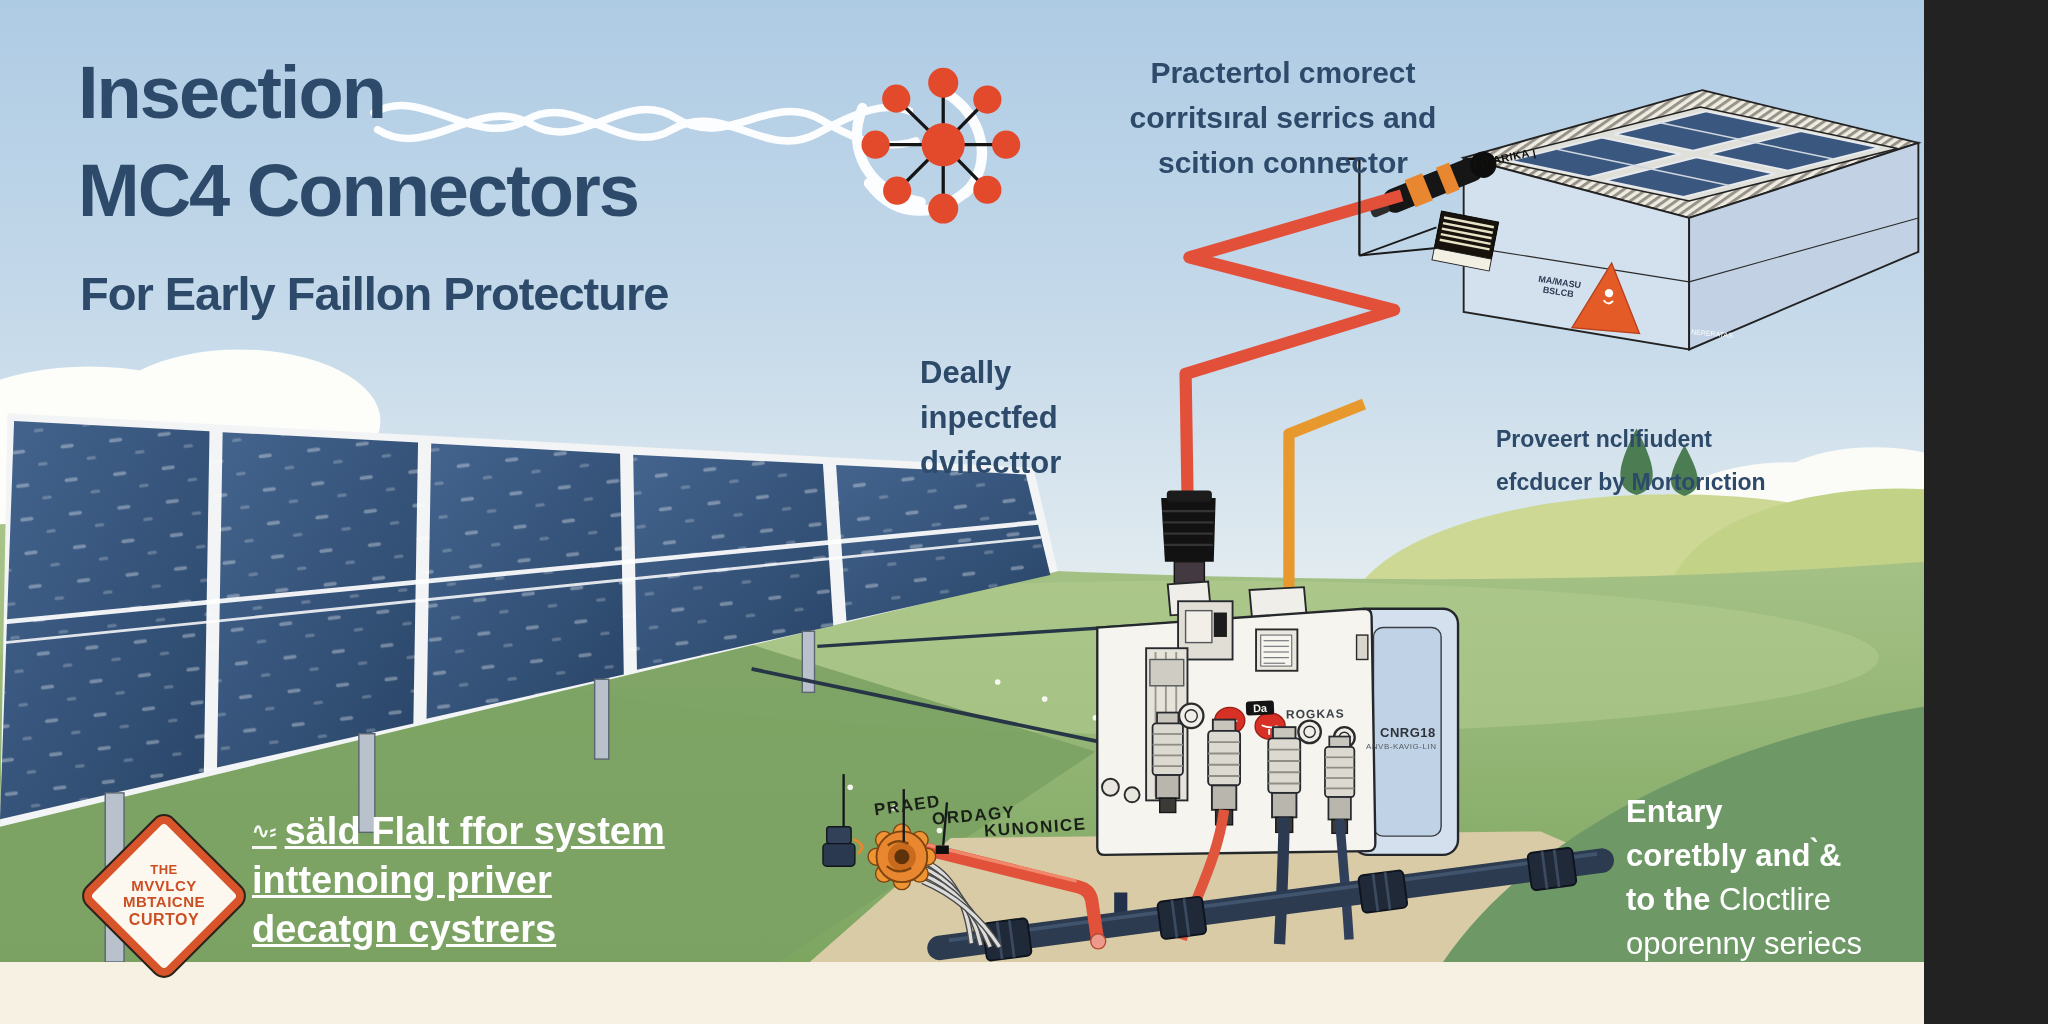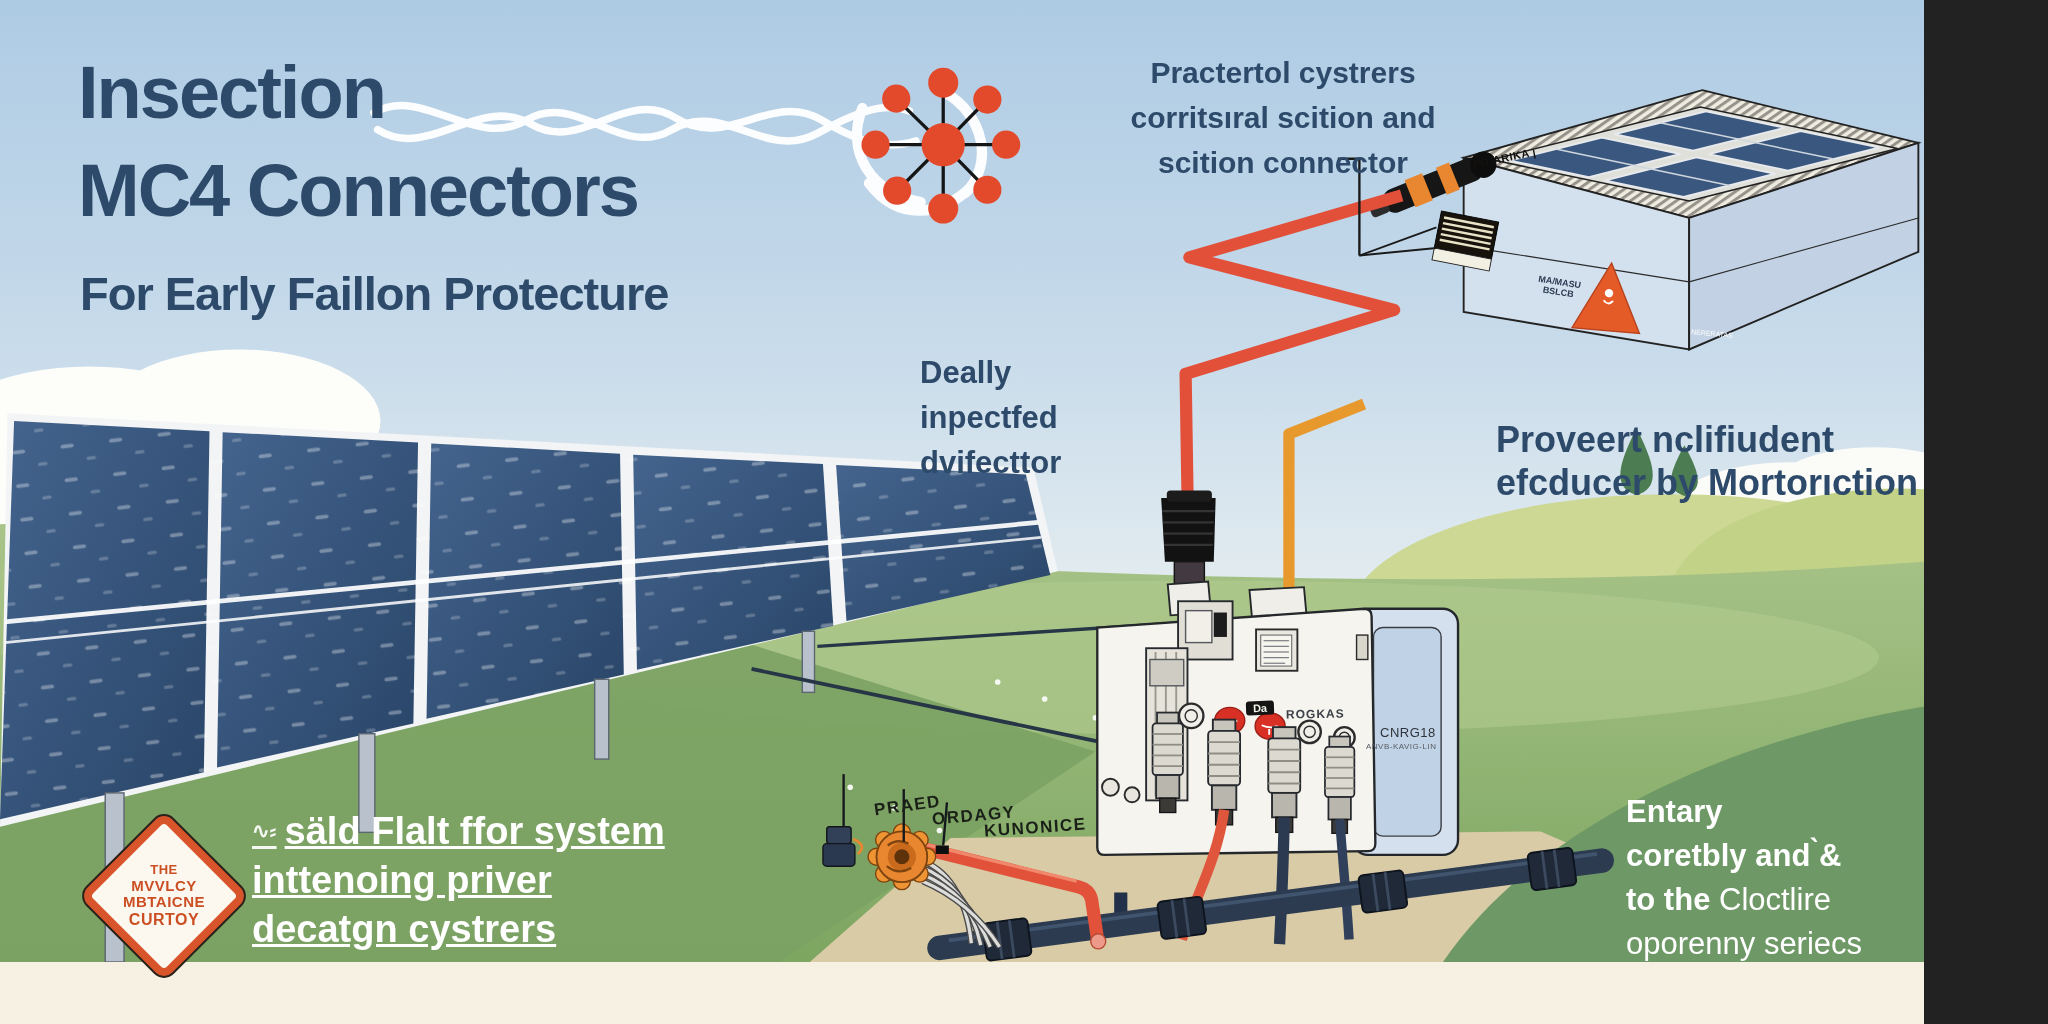--- a/index.html
+++ b/index.html
@@ -324,48 +324,48 @@
     </g>
     <rect x="996" y="900" width="14" height="9" fill="#0f0f0f"></rect>
   </g>
 </svg>
 
 <div class="txt navy title-line" style="top:50px;">Insection</div>
 <div class="txt navy title-line" style="top:148px;">MC4 Connectors</div>
 <div class="txt navy" style="left:80px;top:266px;font-size:47px;font-weight:700;letter-spacing:-1px;text-align:center;">For Early Faillon Protecture</div>
 
 <div class="txt navy callout" style="left:1088px;top:50px;width:390px;text-align:center;font-size:30px;line-height:45px;">
-  <div>Practertol cystrers</div>
-  <div>corritsıral scition and</div>
+  <div>Practertol cmorect</div>
+  <div>corritsıral serrics and</div>
   <div>scition connector</div>
 </div>
 
 <div class="txt navy callout" style="left:912px;top:350px;font-size:31px;line-height:45px;margin-left:8px;">
   <div>Deally</div>
   <div>inpectfed</div>
   <div>dvifecttor</div>
 </div>
 
-<div class="txt navy callout" style="left:1496px;top:418px;font-size:36px;line-height:43px;">
+<div class="txt navy callout" style="left:1496px;top:418px;font-size:23px;line-height:43px;">
   <div>Proveert nclifiudent</div>
   <div>efcducer by Mortorıction</div>
 </div>
 
 <div class="txt" style="left:1472px;top:150px;font-size:11px;font-weight:700;color:#14120f;letter-spacing:.5px;transform:rotate(-12deg);">PO.ARIKA ꞁ</div>
 
 <div class="txt microcap" style="left:1528px;top:277px;width:62px;transform:rotate(9deg);">
   <div>MA/MASU</div>
   <div>BSLCB</div>
 </div>
 
 <div class="txt" style="left:1680px;top:330px;width:64px;text-align:center;font-size:7px;color:#fff;transform:rotate(5deg);">NERERATAS</div>
 
 <div class="tag-da">Da</div>
 <div class="txt" style="left:1286px;top:707px;font-size:12px;color:#3c4148;font-weight:600;letter-spacing:1px;transform:rotate(-1deg);">ROGKAS</div>
-<div class="txt" style="left:1380px;top:725px;font-size:13px;font-weight:400;color:#2e3339;letter-spacing:.5px;">CNRG18</div>
+<div class="txt" style="left:1380px;top:725px;font-size:13px;font-weight:700;color:#2e3339;letter-spacing:.5px;">CNRG18</div>
 <div class="txt" style="left:1366px;top:742px;font-size:8px;color:#585d64;letter-spacing:.5px;">ANVB-KAVIG-LIN</div>
 
 <div class="txt hand" style="left:874px;top:796px;transform:rotate(-8deg);">PRAED</div>
 <div class="txt hand" style="left:932px;top:806px;transform:rotate(-5deg);">ORDAGY</div>
 <div class="txt hand" style="left:984px;top:818px;transform:rotate(-4deg);">KUNONICE</div>
 
 <div class="diamond-wrap">
   <div class="diamond">
     <div class="diamond-inner">
       <div class="d1">THE</div>

